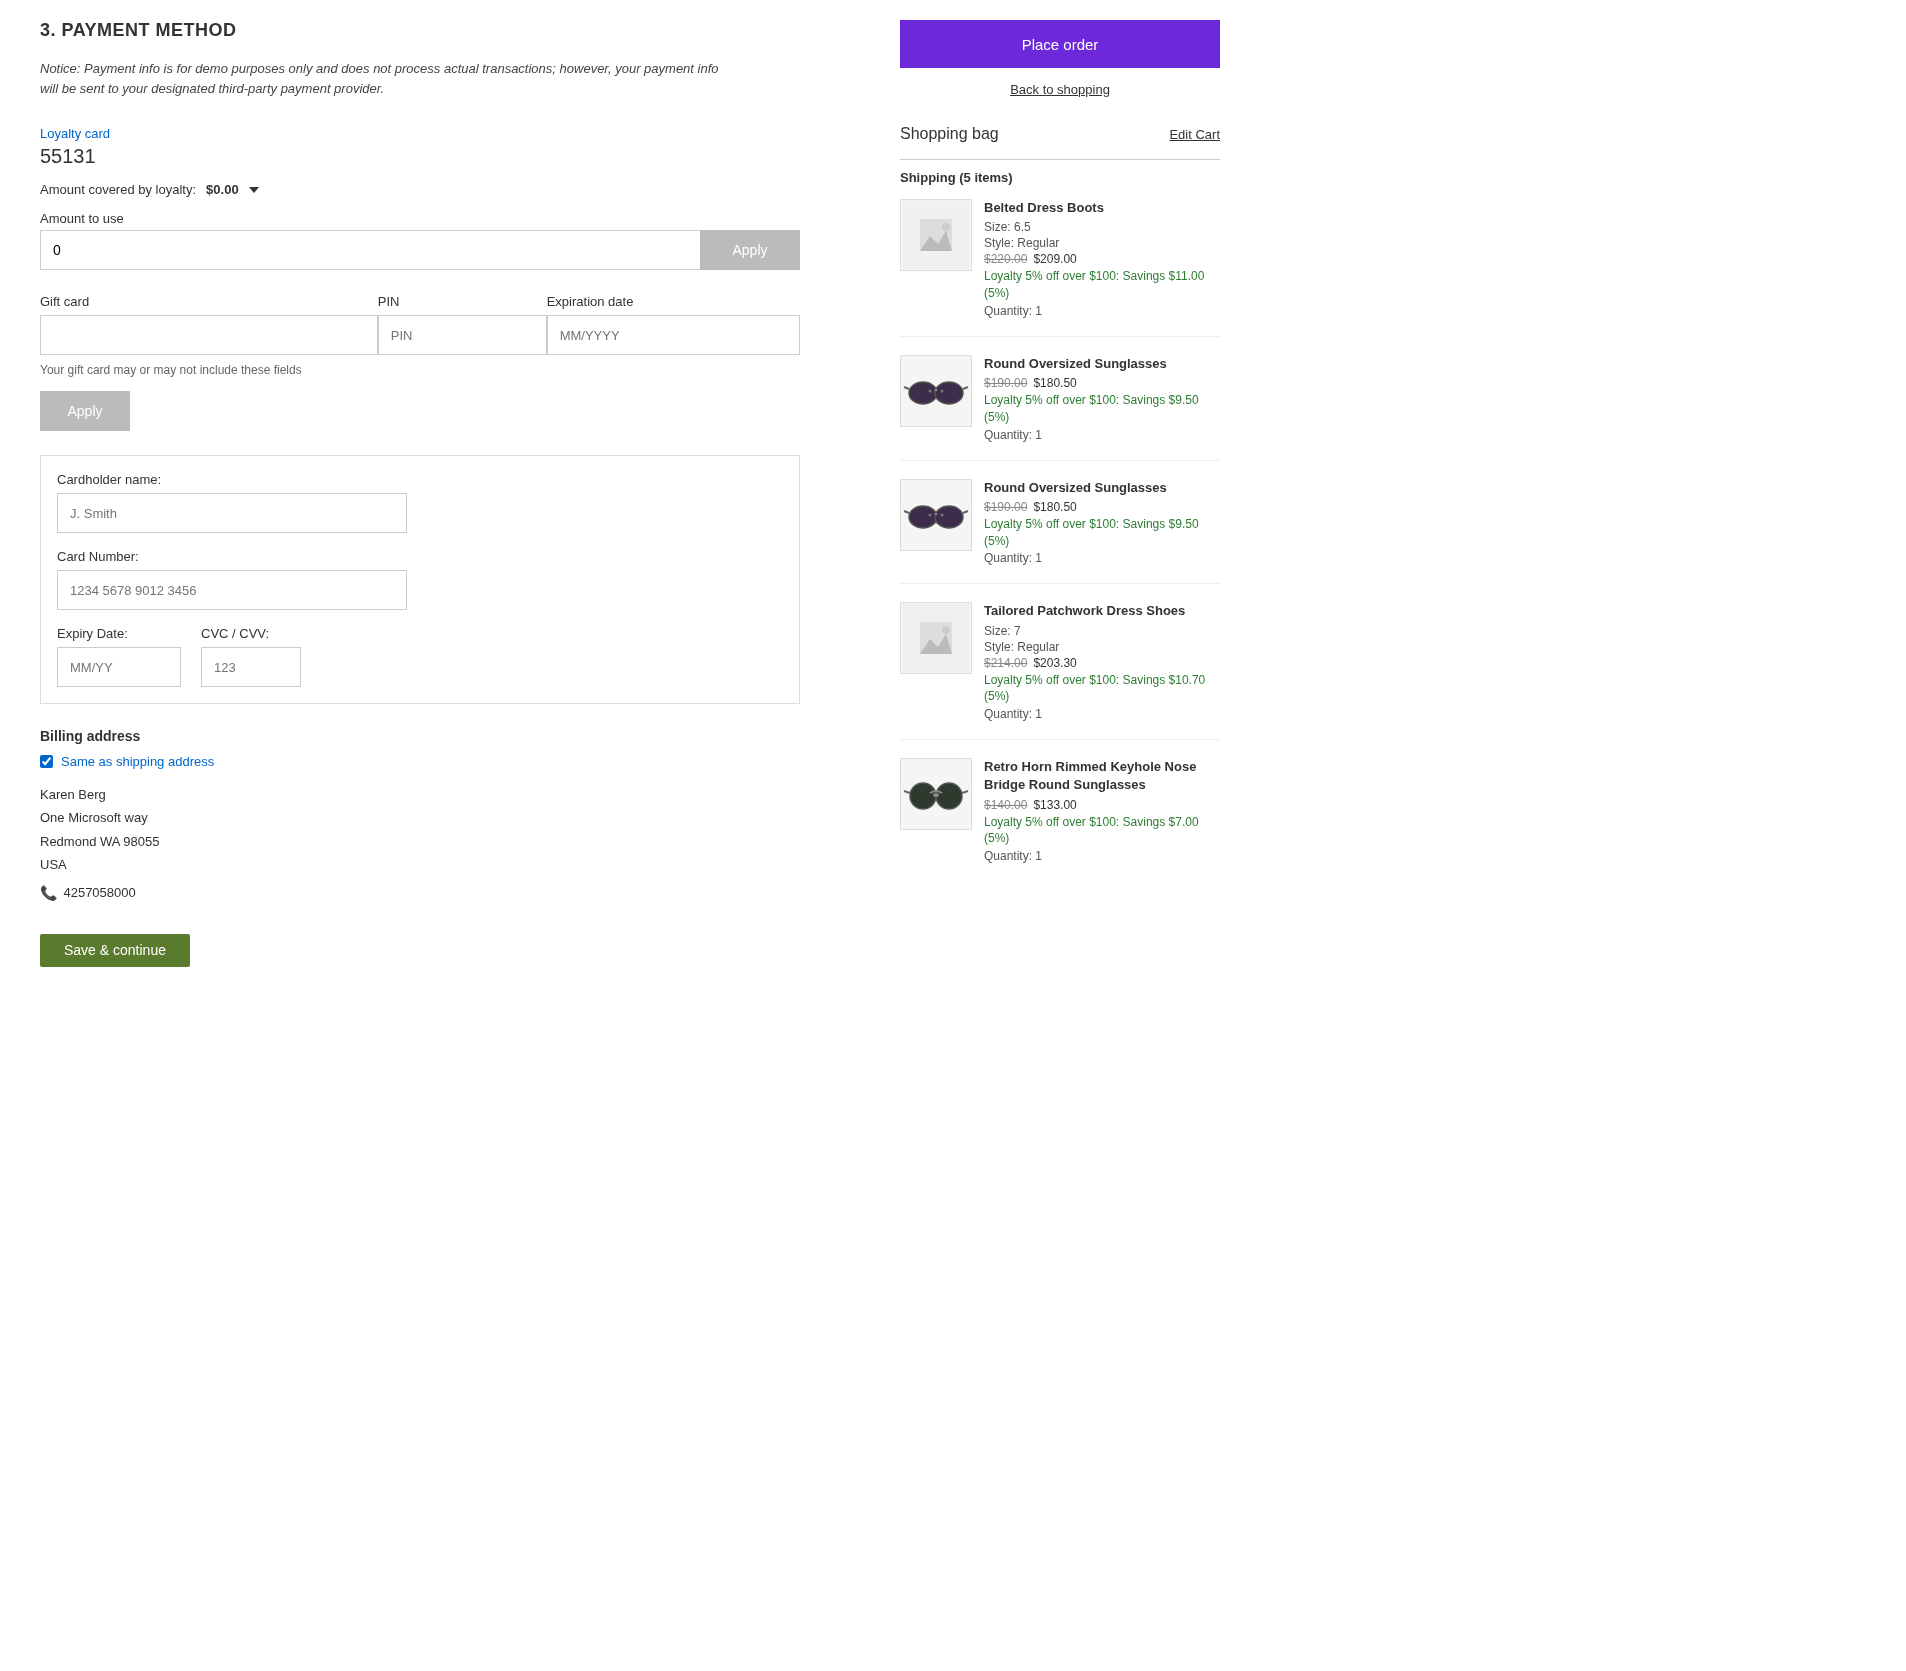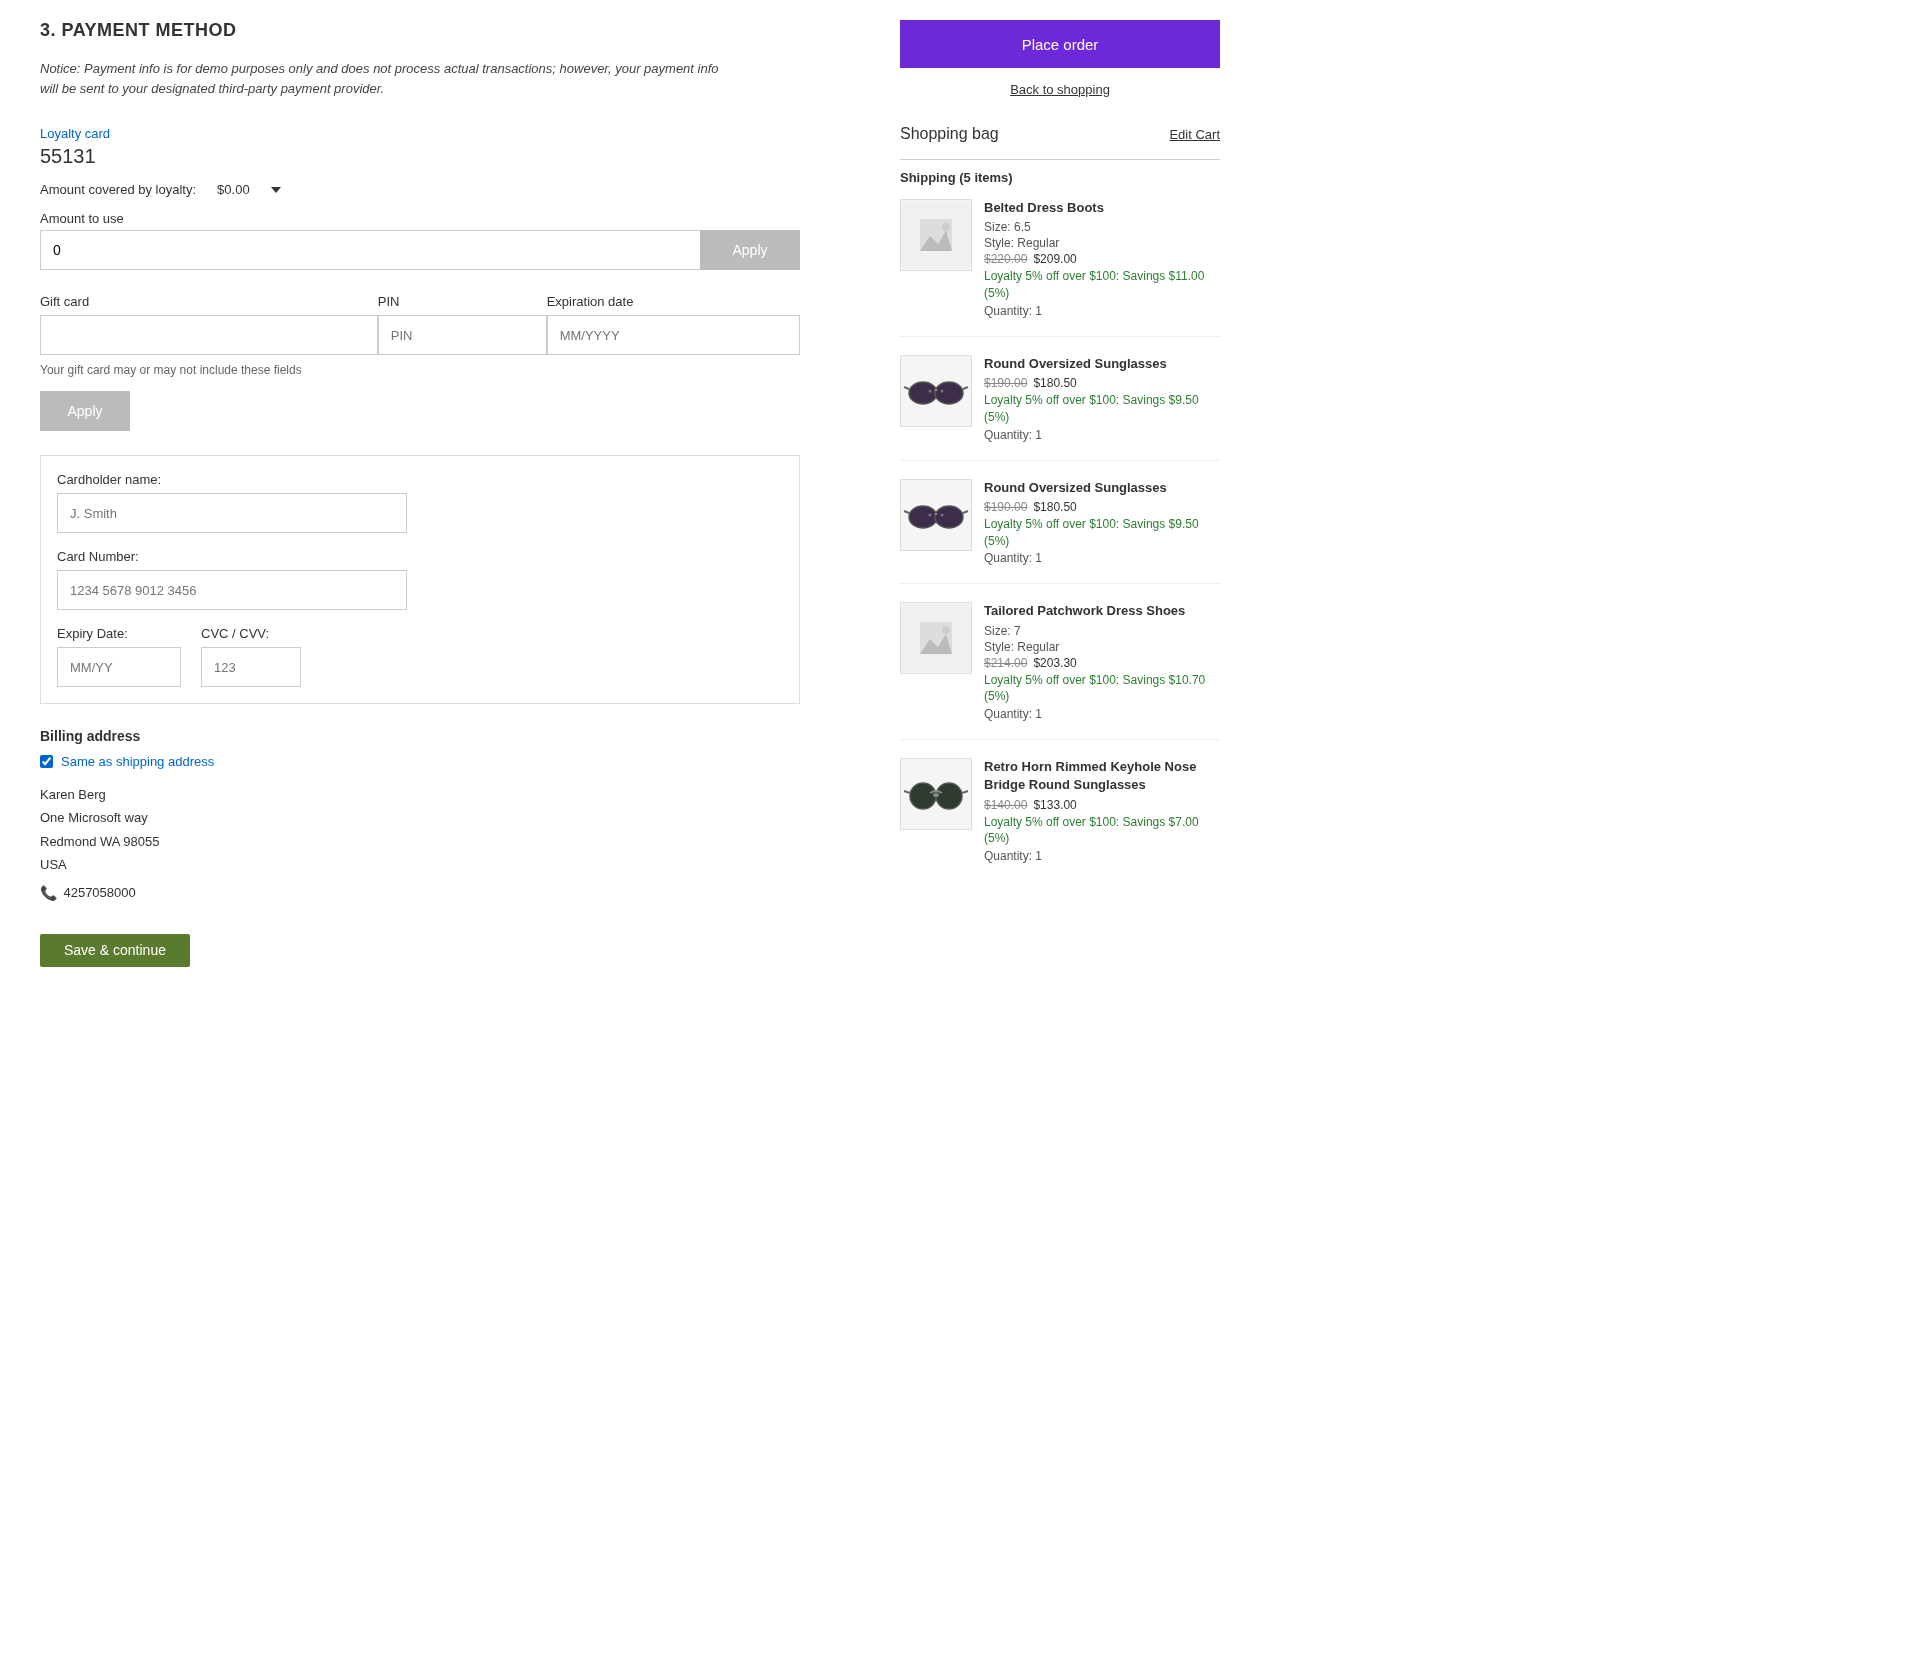--- a/index.html
+++ b/index.html
@@ -54,24 +54,24 @@
       font-size: 20px;
       font-weight: 500;
       margin-bottom: 14px;
     }
     .amount-covered {
       font-size: 13px;
       color: #333;
       margin-bottom: 14px;
       display: flex;
       align-items: center;
-      gap: 21px;
+      gap: 10px;
     }
     .amount-covered strong {
-      font-weight: 400;
+      font-weight: 700;
     }
     .chevron-down {
       display: inline-block;
       width: 0;
       height: 0;
       border-left: 5px solid transparent;
       border-right: 5px solid transparent;
       border-top: 6px solid #333;
       cursor: pointer;
     }

